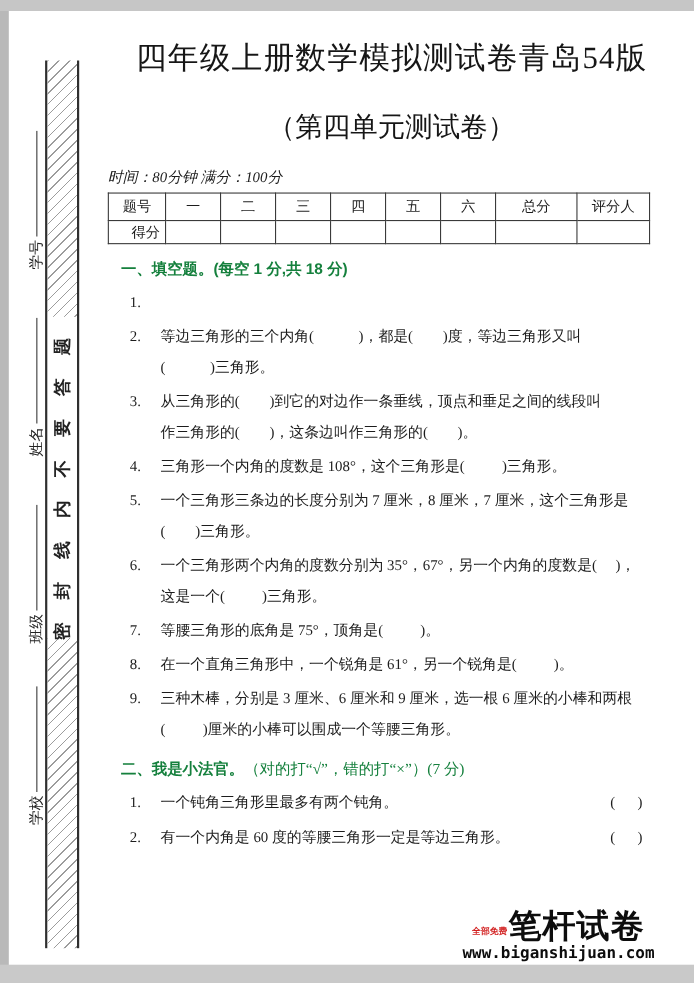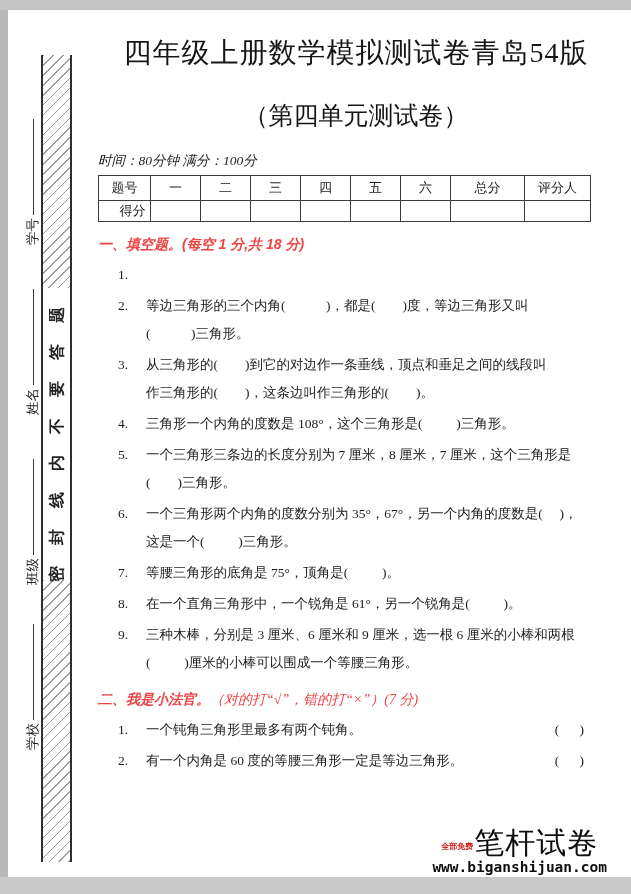--- a/index.html
+++ b/index.html
@@ -45,39 +45,39 @@
   .meta     { margin-top:20px; margin-bottom:5px; text-align:left; font-size:13.5px; padding-right:6px;font-style:italic; }
 
   table.score { border-collapse:collapse; table-layout:fixed; width:492px; }
   table.score td { border:1px solid #3a3a3a; text-align:center; font-size:13px; padding:0;margin-top:39px; }
   table.score tr.hdr td { height:24px; }
   table.score tr.blank td { height:20px;padding-left:16px; }
 
   .sections { margin-top:14px; }
   .sec-heading {
     font-family:"Liberation Sans","DejaVu Sans",sans-serif;
-    font-weight:700; font-size:14px; margin:14px 0 7px; color:#ef4444;font-style:italic;
+    font-weight:700; font-size:14px; margin:14px 12px 7px; color:#15803d;
   }
   .sec-note-normal { font-weight:400; font-family:"Liberation Serif","DejaVu Serif",serif; }
   .q { margin-bottom:3px; }
   .q-line { line-height:28px; font-size:13.5px; white-space:pre-wrap; padding-left:48px; display:flex; }
   .q-line.first { padding-left:20px; }
   .q-num { display:inline-block; min-width:28px; }
   .q-text { flex:0 1 auto; }
   .q-answer { margin-left:auto; margin-right:30px; white-space:pre; }
 
   
-  .footer { position:absolute; right:24px; bottom:19px; text-align:left; }
+  .footer { position:absolute; right:36px; bottom:19px; text-align:left; }
   .brand-row { display:flex; align-items:flex-end; justify-content:center; }
   .brand-tag {
     color:#d21f1f; font-size:8px; font-weight:700; line-height:1;
     font-family:"Liberation Sans","DejaVu Sans",sans-serif; margin-bottom:7px; margin-right:1px;
   }
   .brand {
-    font-size:30px; font-weight:400; color:#0d0d0d; letter-spacing:1px; line-height:1;
+    font-size:30px; font-weight:700; color:#0d0d0d; letter-spacing:1px; line-height:1;
     font-family:"Liberation Sans","DejaVu Sans",sans-serif;
   }
   .site-url {
     font-family:"DejaVu Sans Mono","Liberation Mono",monospace;
     font-size:14.5px; font-weight:700; color:#0d0d0d; margin-top:1px;
   }
 </style>
 </head>
 <body>
 

